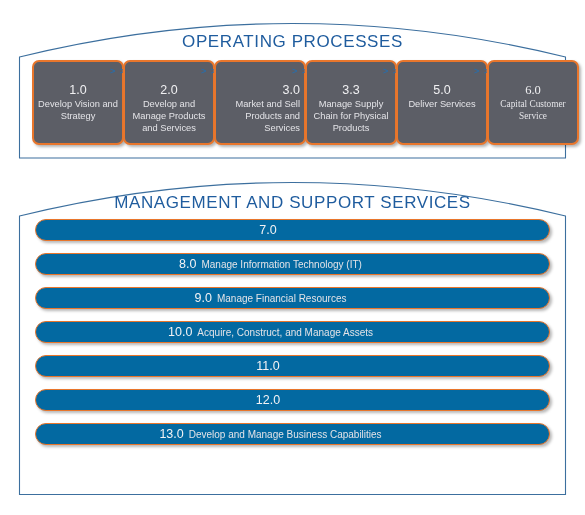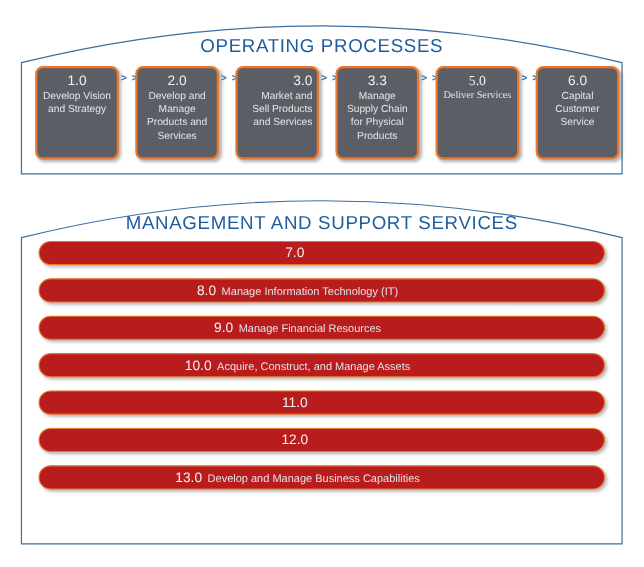--- a/index.html
+++ b/index.html
@@ -56,30 +56,30 @@
     position: absolute;
     left: 14px;
     top: 48px;
     width: 521px;
     height: 88px;
   }
 
   .proc-box {
     position: absolute;
     top: 0;
-    width: 76px;
+    width: 92px;
     height: 85px;
     box-sizing: border-box;
     background: #5C5E66;
     border: 2px solid #E8762C;
     border-radius: 7px;
     box-shadow: 2px 2px 3px rgba(0,0,0,0.30);
     color: #E9E9EC;
     text-align: center;
-    padding: 3px 4px 0 4px;
+    padding: 20px 4px 0 4px;
     line-height: 1.28;
   }
   .proc-num {
     display: block;
     font-size: 12.5px;
     color: #F0F0F2;
     margin-bottom: 1px;
   }
   .proc-label {
     display: block;
@@ -117,21 +117,21 @@
     position: absolute;
     left: 17px;
     top: 47px;
     width: 515px;
   }
 
   .support-bar {
     position: relative;
     height: 22px;
     box-sizing: border-box;
-    background: #b91c1c;
+    background: #0369a1;
     border: 1.6px solid #E8762C;
     border-radius: 11px;
     box-shadow: 2px 2px 3px rgba(0,0,0,0.28);
     margin-bottom: 12px;
     display: flex;
     align-items: center;
     justify-content: center;
     white-space: nowrap;
   }
   .support-bar:last-child { margin-bottom: 0; }
@@ -182,27 +182,27 @@
       <span class="proc-label">Market and Sell Products and Services</span>
     </div>
     <div class="arrow-pair" style="left:260px;">&gt; &gt;</div>
 
     <div class="proc-box" style="left:273px;">
       <span class="proc-num">3.3</span>
       <span class="proc-label">Manage Supply Chain for Physical Products</span>
     </div>
     <div class="arrow-pair" style="left:351px;">&gt; &gt;</div>
 
-    <div class="proc-box" style="left:364px;font-family:Liberation Serif, serif;">
+    <div class="proc-box" style="left:364px;">
       <span class="proc-num">5.0</span>
       <span class="proc-label">Deliver Services</span>
     </div>
     <div class="arrow-pair" style="left:442px;">&gt; &gt;</div>
 
-    <div class="proc-box" style="left:455px;">
+    <div class="proc-box" style="left:455px;font-family:Liberation Serif, serif;">
       <span class="proc-num">6.0</span>
       <span class="proc-label">Capital Customer Service</span>
     </div>
 
   </div>
 </section>
 
 <section id="management-support" class="frame">
 
   <svg class="frame-svg" width="549" height="325" viewBox="0 0 549 325">

